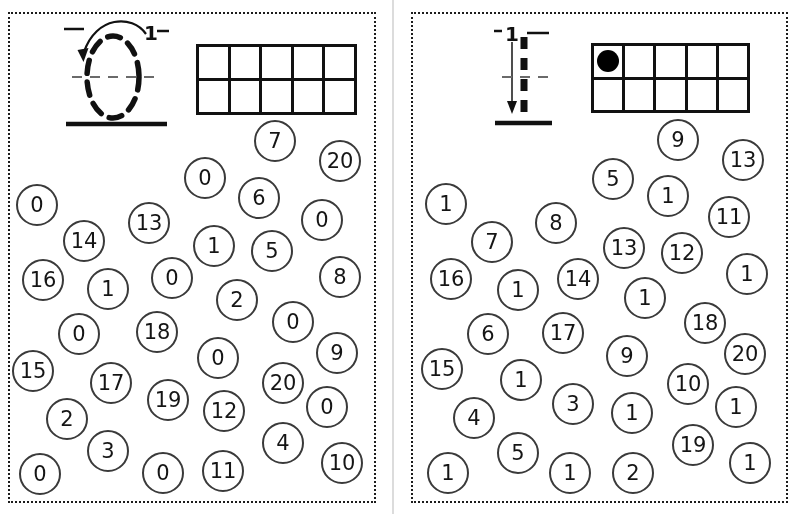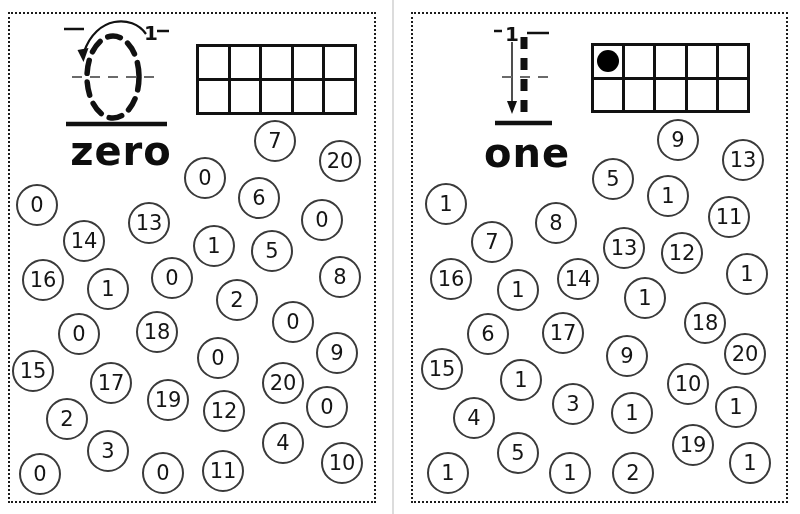--- a/index.html
+++ b/index.html
@@ -82,22 +82,20 @@
       <div class="cell"></div>
       <div class="cell"></div>
       <div class="cell"></div>
       <div class="cell"></div>
       <div class="cell"></div>
       <div class="cell"></div>
       <div class="cell"></div>
       <div class="cell"></div>
     </div>
 
-  <div class="word" style="left:41px;top:131px;width:160px;">zero</div>
-  <div class="word" style="left:447px;top:133px;width:160px;">one</div>
 
   <div>
       <div class="num-circle" style="left: 254px; top: 120px;">7</div>
       <div class="num-circle" style="left: 319px; top: 140px;">20</div>
       <div class="num-circle" style="left: 184px; top: 157px;">0</div>
       <div class="num-circle" style="left: 238px; top: 177px;">6</div>
       <div class="num-circle" style="left: 16px; top: 184px;">0</div>
       <div class="num-circle" style="left: 128px; top: 202px;">13</div>
       <div class="num-circle" style="left: 301px; top: 199px;">0</div>
       <div class="num-circle" style="left: 63px; top: 220px;">14</div>

